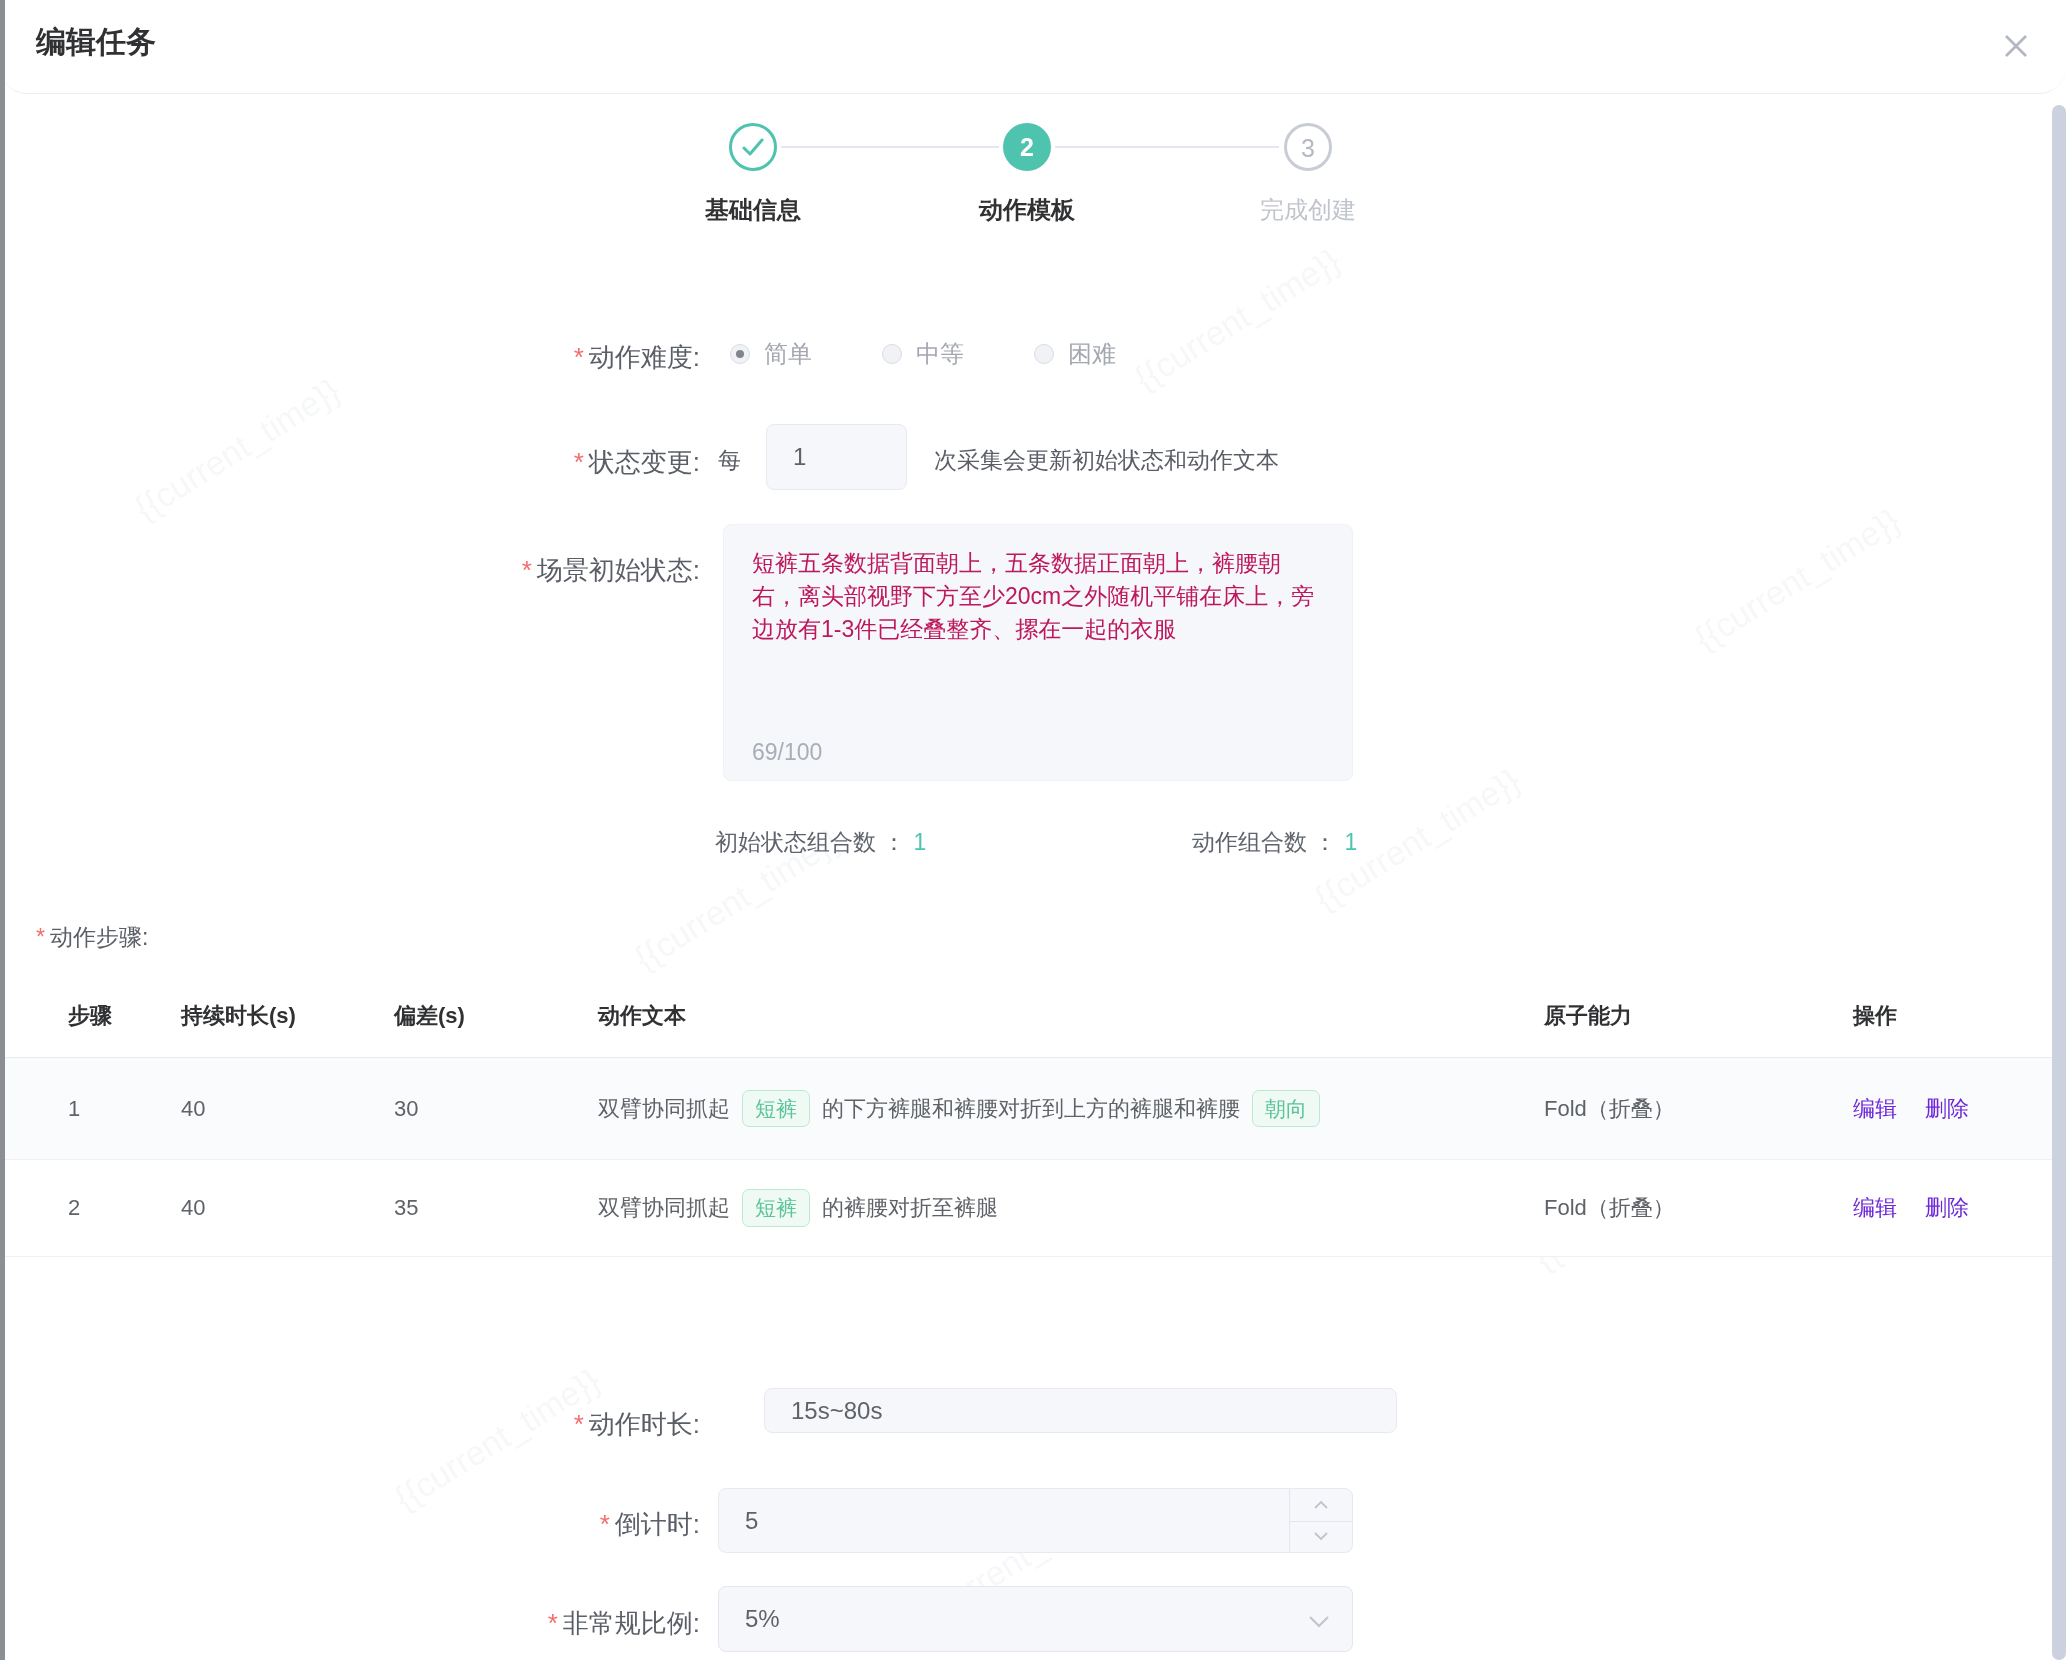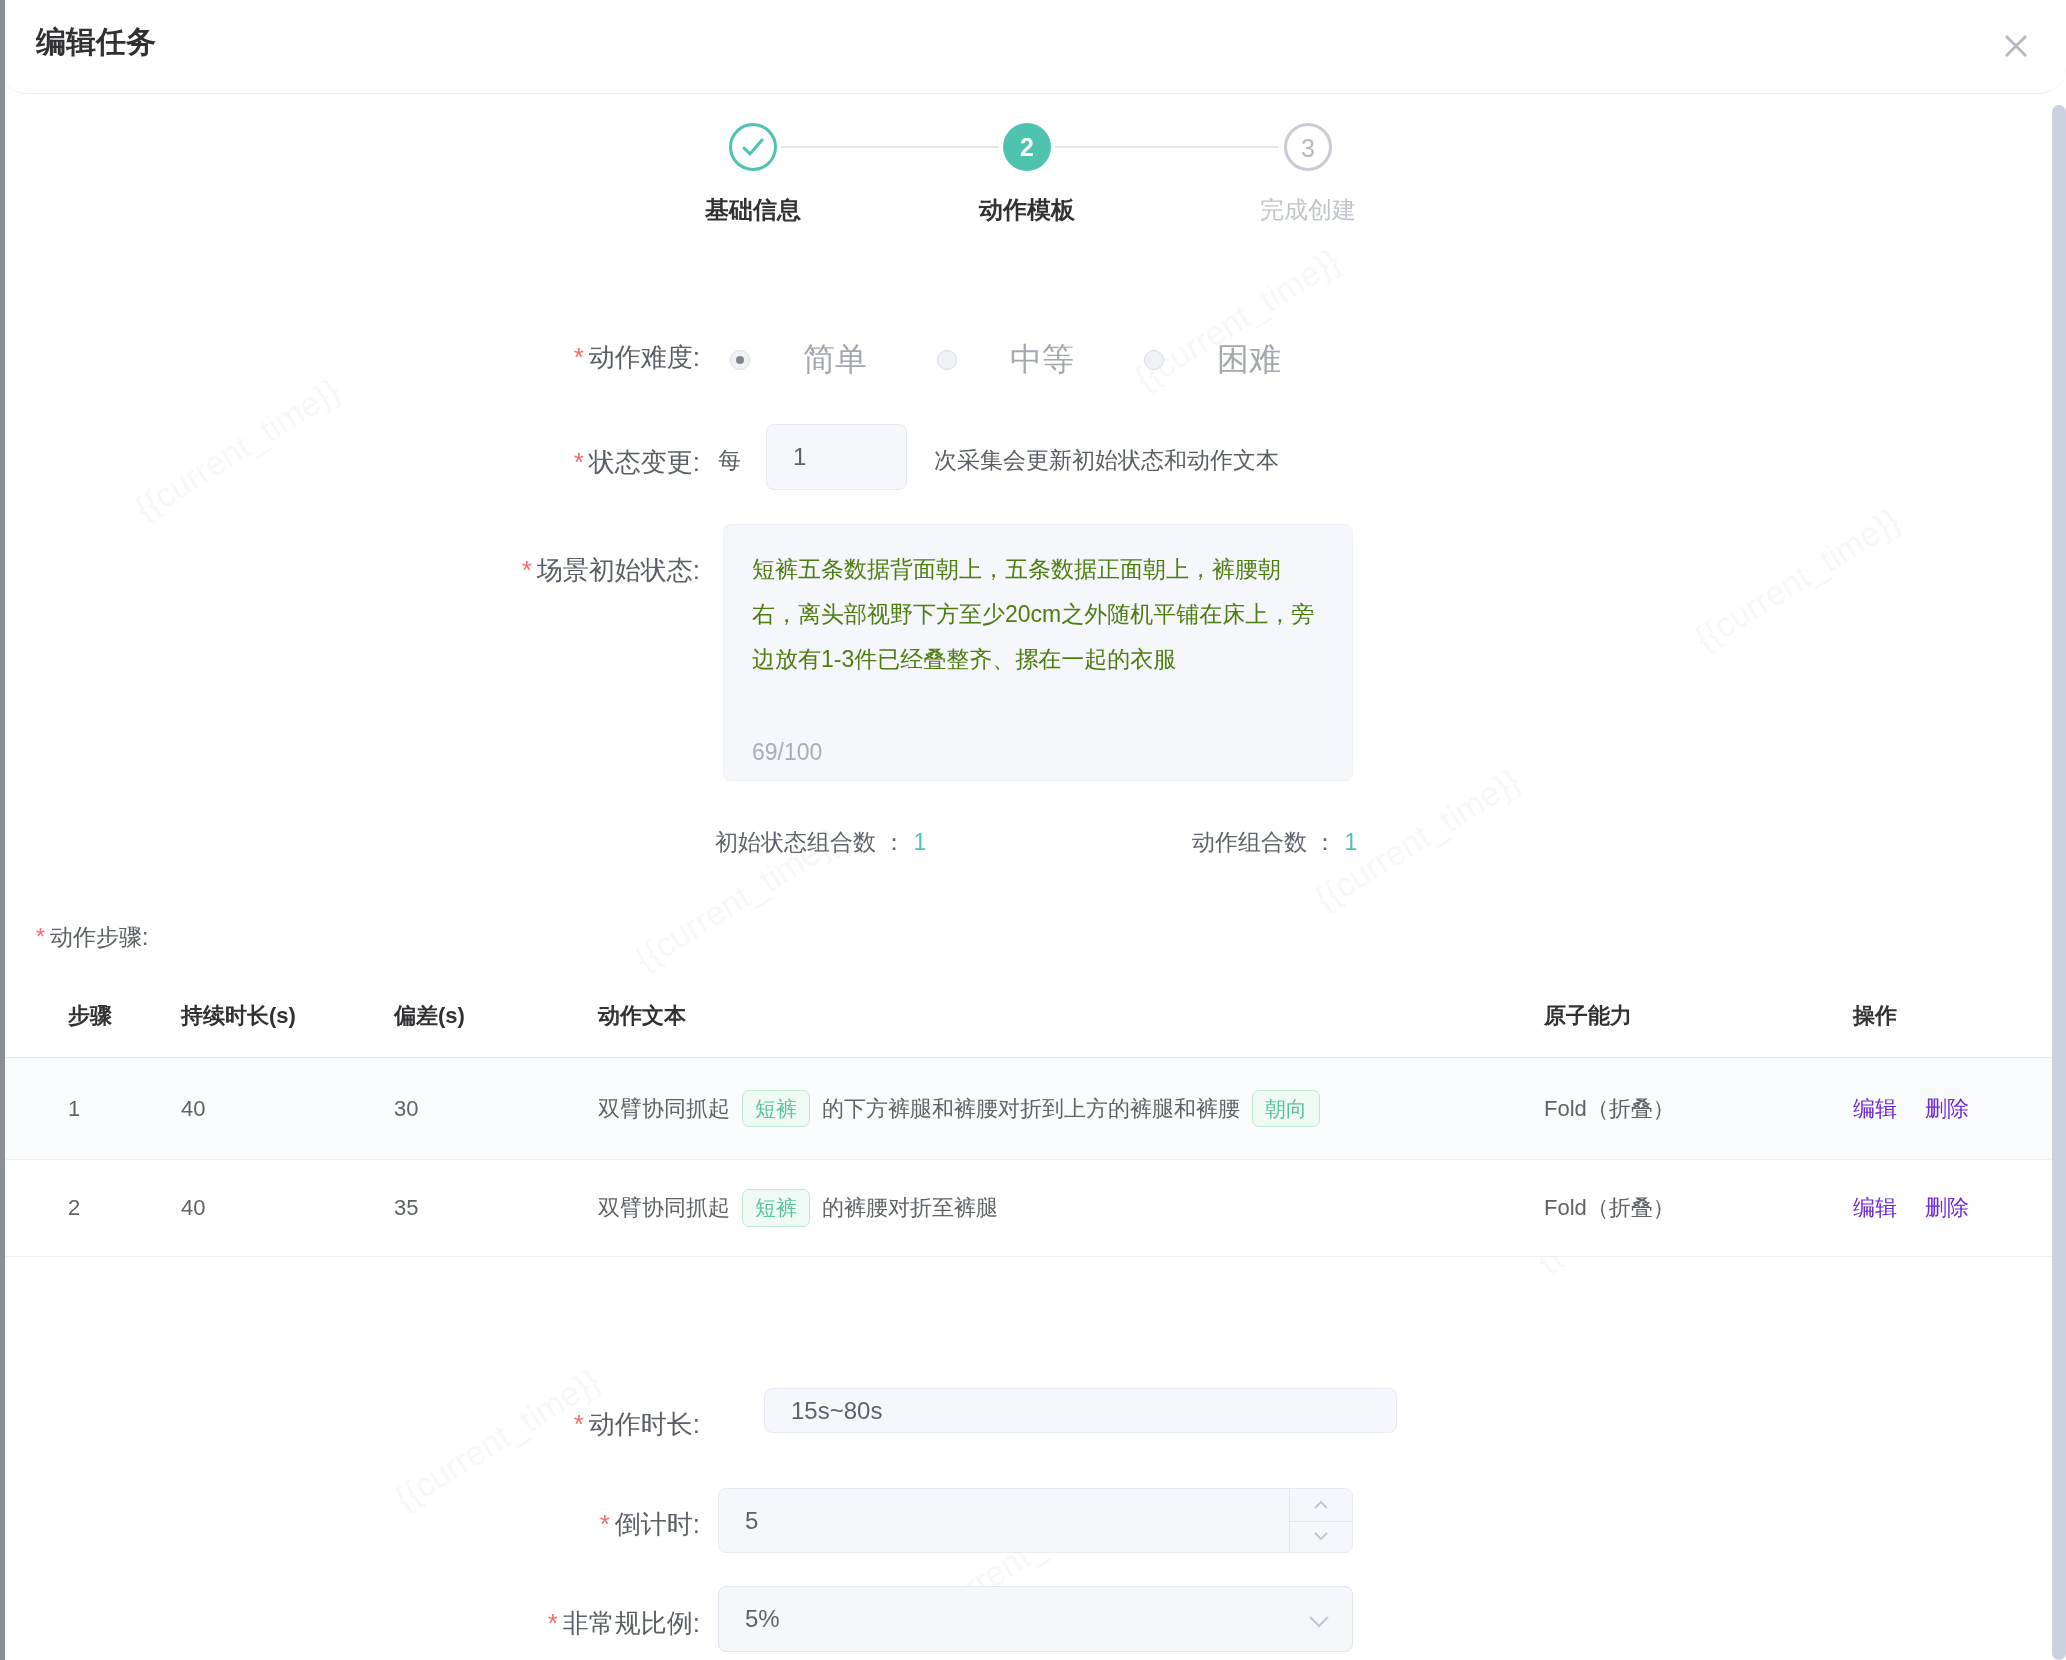--- a/index.html
+++ b/index.html
@@ -31,26 +31,26 @@
   .gray-input{position:absolute;background:#f5f7fa;border:1px solid #e7eaf1;border-radius:8px;
       box-sizing:border-box;font-size:24px;color:#5f6368;padding:0 0 0 26px;outline:none;
       font-family:"Liberation Sans",sans-serif;}
   
   .radio-group{position:absolute;left:730px;top:338px;display:flex;gap:70px;align-items:center;}
   .radio-item{display:flex;align-items:center;gap:14px;cursor:pointer;}
   .radio-circle{width:20px;height:20px;border-radius:50%;background:#f0f2f6;
       border:1px solid #d8dce3;box-sizing:border-box;position:relative;}
   .radio-circle.sel::after{content:"";position:absolute;left:5px;top:5px;width:8px;height:8px;
       border-radius:50%;background:#80858e;}
-  .radio-label{font-size:32px;color:#a3a7af;margin-left:39px;}
+  .radio-label{font-size:24px;color:#a3a7af;}
   
   .ta-box{position:absolute;left:723px;top:524px;width:630px;height:257px;background:#f5f7fa;
       border:1px solid #eef1f6;border-radius:8px;box-sizing:border-box;}
-  .ta-text{position:absolute;left:28px;right:26px;top:22px;font-size:23px;line-height:45px;
-      color:#4d7c0f;}
+  .ta-text{position:absolute;left:28px;right:26px;top:22px;font-size:23px;line-height:33px;
+      color:#be185d;}
   .ta-counter{position:absolute;left:28px;bottom:14px;font-size:23px;color:#a9aeb6;}
   .combo-label{font-size:23px;color:#5f646c;}
   .combo-value{font-size:23px;color:#4ec3ae;margin-left:8px;}
   
   .steps-table{position:absolute;left:0;top:975px;width:2066px;}
   .thead{position:relative;height:82px;border-bottom:1px solid #e8ebf1;}
   .thead .c{font-weight:700;color:#303133;}
   .trow{position:relative;}
   .r1{height:101px;background:#fafbfd;border-bottom:1px solid #eef0f5;}
   .r2{height:96px;background:#fff;border-bottom:1px solid #eef0f5;}

